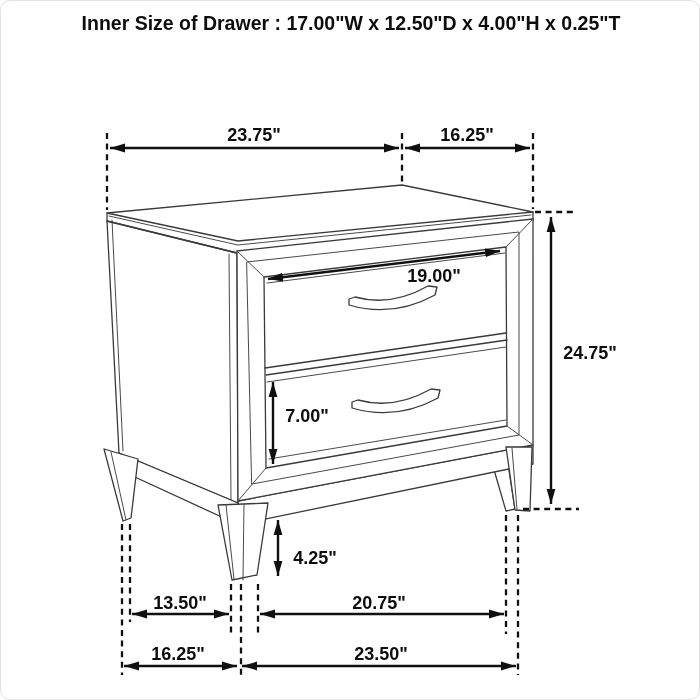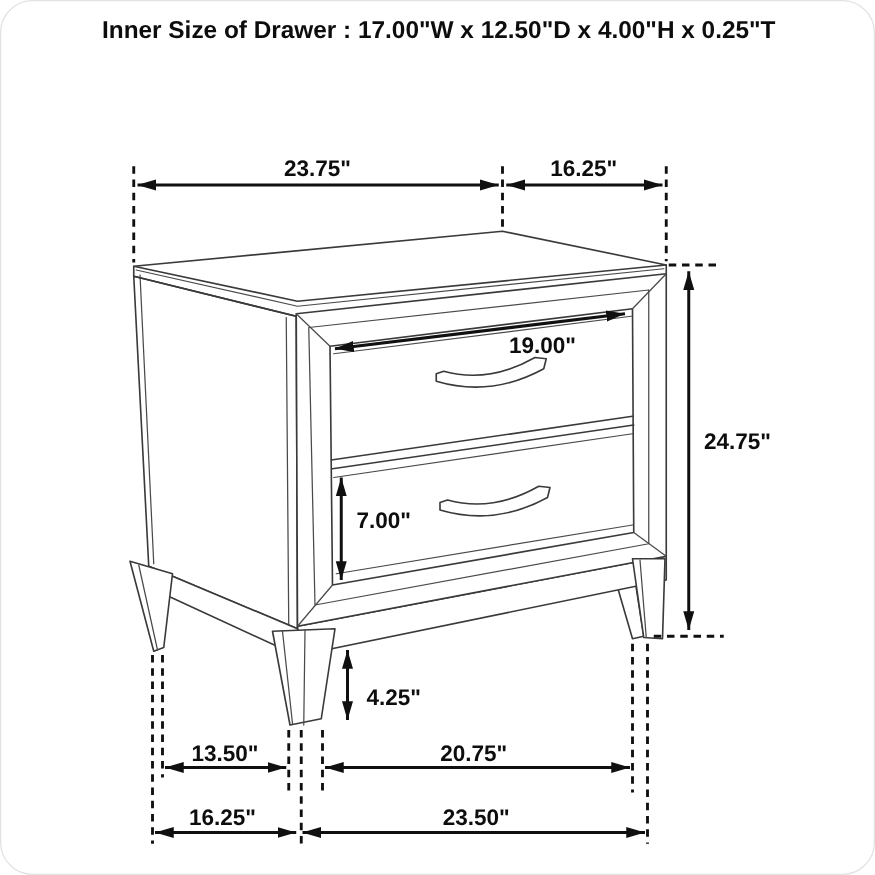--- a/index.html
+++ b/index.html
@@ -1,18 +1,18 @@
 <!DOCTYPE html>
 <html><head>
 <meta charset="utf-8">
 <style>
   html,body{margin:0;padding:0;background:#fff;}
   .frame{
     width:698px;height:698px;
-    border:1px solid #e2e2e2;border-radius:26px;
+    border:1px solid #e2e2e2;border-radius:10px;
     overflow:hidden;background:#ffffff;
     position:relative;
   }
   svg{display:block}
   .draw{fill:none;stroke:#3a3a3a;stroke-width:1.3;stroke-linejoin:round;stroke-linecap:round}
   .thin{fill:none;stroke:#4a4a4a;stroke-width:1;stroke-linejoin:round;stroke-linecap:round}
   .drawf{fill:#ffffff;stroke:#3a3a3a;stroke-width:1.3;stroke-linejoin:round}
   .dim{stroke:#101010;stroke-width:2.4;fill:none}
   .ext{stroke:#101010;stroke-width:2.3;fill:none;stroke-dasharray:6 4.6}
   .lbl{font:700 18px "Liberation Sans",sans-serif;fill:#0d0d0d}

